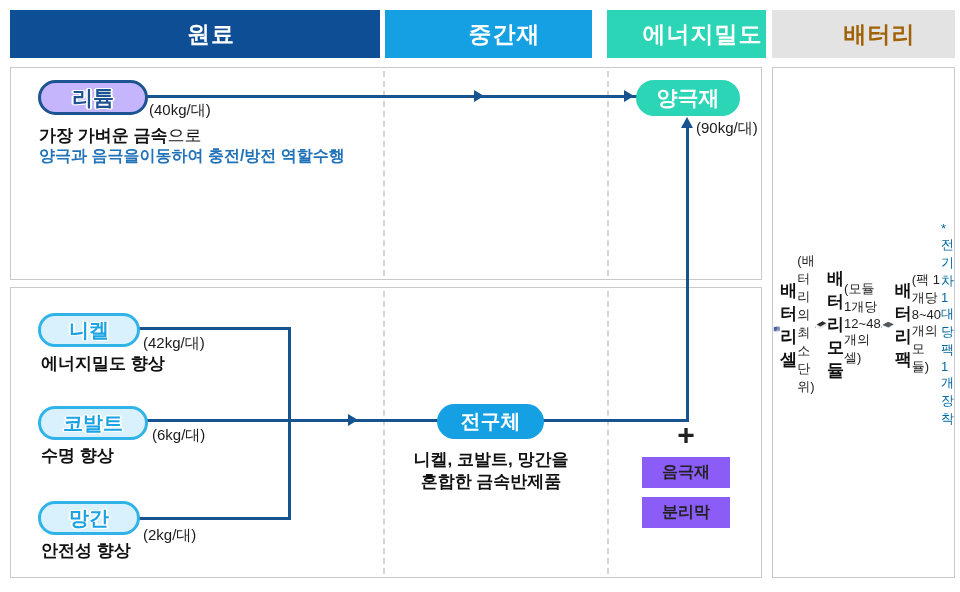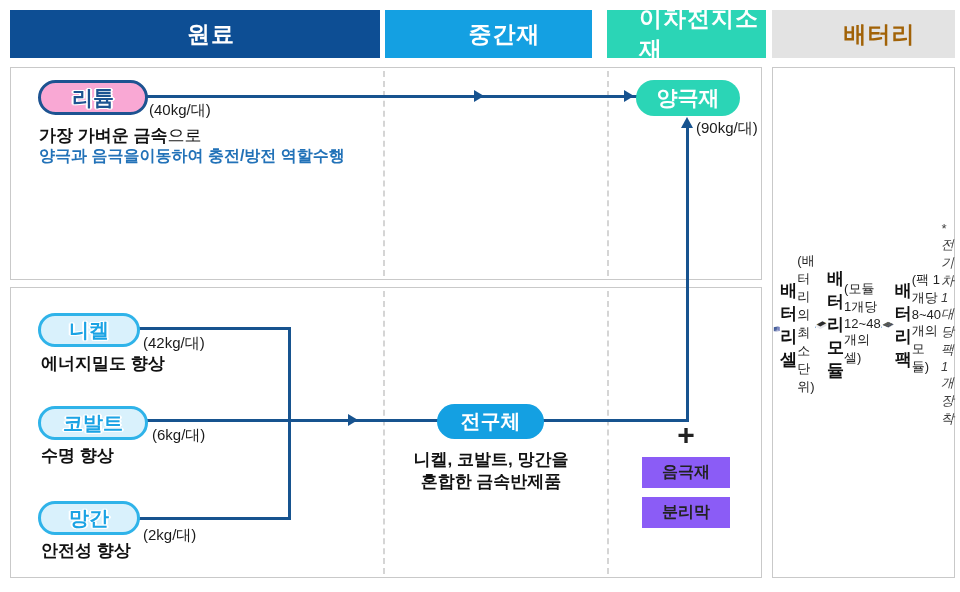--- a/index.html
+++ b/index.html
@@ -48,21 +48,21 @@
   .a1 { left: 474px; top: 90px; }
   .a2 { left: 624px; top: 90px; }
   .a3 { left: 348px; top: 414px; }
   .a4 { left: 681px; top: 117px; }
 
   
   .pill { position: absolute; border-radius: 999px;
           display: flex; align-items: center; justify-content: center; font-weight: bold; }
   .outline { text-shadow: -1px -1px 0 #fff, 1px -1px 0 #fff, -1px 1px 0 #fff, 1px 1px 0 #fff, 2px 0 0 #fff, -2px 0 0 #fff; }
   .p-lith { left: 38px; top: 80px;  width: 110px; height: 35px;
-            background: #f9a8d4; border: 3px solid #1d5391; color: #1d5391; font-size: 21px; }
+            background: #c4b5fd; border: 3px solid #1d5391; color: #1d5391; font-size: 21px; }
   .p-metal { background: #d9f1fc; border: 3px solid #2fb3e9; color: #1ba3e4; font-size: 20px; }
   .p-nick { left: 38px; top: 313px; width: 102px; height: 34px; }
   .p-coba { left: 38px; top: 406px; width: 110px; height: 34px; }
   .p-mang { left: 38px; top: 501px; width: 102px; height: 34px; }
   .p-prec { left: 437px; top: 404px; width: 107px; height: 35px;
             background: #14a0e2; color: #fff; font-size: 20px; }
   .p-cath { left: 636px; top: 80px; width: 104px; height: 36px;
             background: #2bd5b6; color: #fff; font-size: 21px; }
 
   
@@ -85,34 +85,34 @@
   .plus { position: absolute; left: 664px; top: 420px; width: 44px; text-align: center;
           font-size: 30px; font-weight: bold; color: #222; line-height: 30px; }
   .matbox { position: absolute; left: 642px; width: 88px; height: 31px; background: #8b5cf6;
             display: flex; align-items: center; justify-content: center;
             font-size: 16px; font-weight: 600; color: #222; }
   .mb1 { top: 457px; } .mb2 { top: 497px; } .mb3 { top: 537px; }
 
   
   .bat-title { font-size: 17px; font-weight: bold; color: #111; margin-top: 4px; }
   .bat-sub   { font-size: 13px; color: #222; margin-top: 2px; }
-  .bat-note  { font-size: 13px; color: #404040; margin-top: 4px; font-style: italic; }
+  .bat-note  { font-size: 13px; color: #0369a1; margin-top: 4px; }
   .m-cell   { margin-top: 12px; }
   .m-arrow  { margin-top: 8px; }
   .m-module { margin-top: 4px; }
   .m-pack   { margin-top: 4px; }
 </style>
 </head>
 <body>
 
 <div class="stage">
 
   <div class="hdr hdr-raw">원료</div>
   <div class="hdr hdr-mid">중간재</div>
-  <div class="hdr hdr-mat">이차전지소재</div>
+  <div class="hdr hdr-mat">에너지밀도</div>
   <div class="hdr hdr-bat">배터리</div>
 
   <div class="panel panel-top"></div>
   <div class="panel panel-bottom"></div>
   <div class="vdash vd1a"></div>
   <div class="vdash vd2a"></div>
   <div class="vdash vd1b"></div>
   <div class="vdash vd2b"></div>
 
   <div class="hline l-lith"></div>

